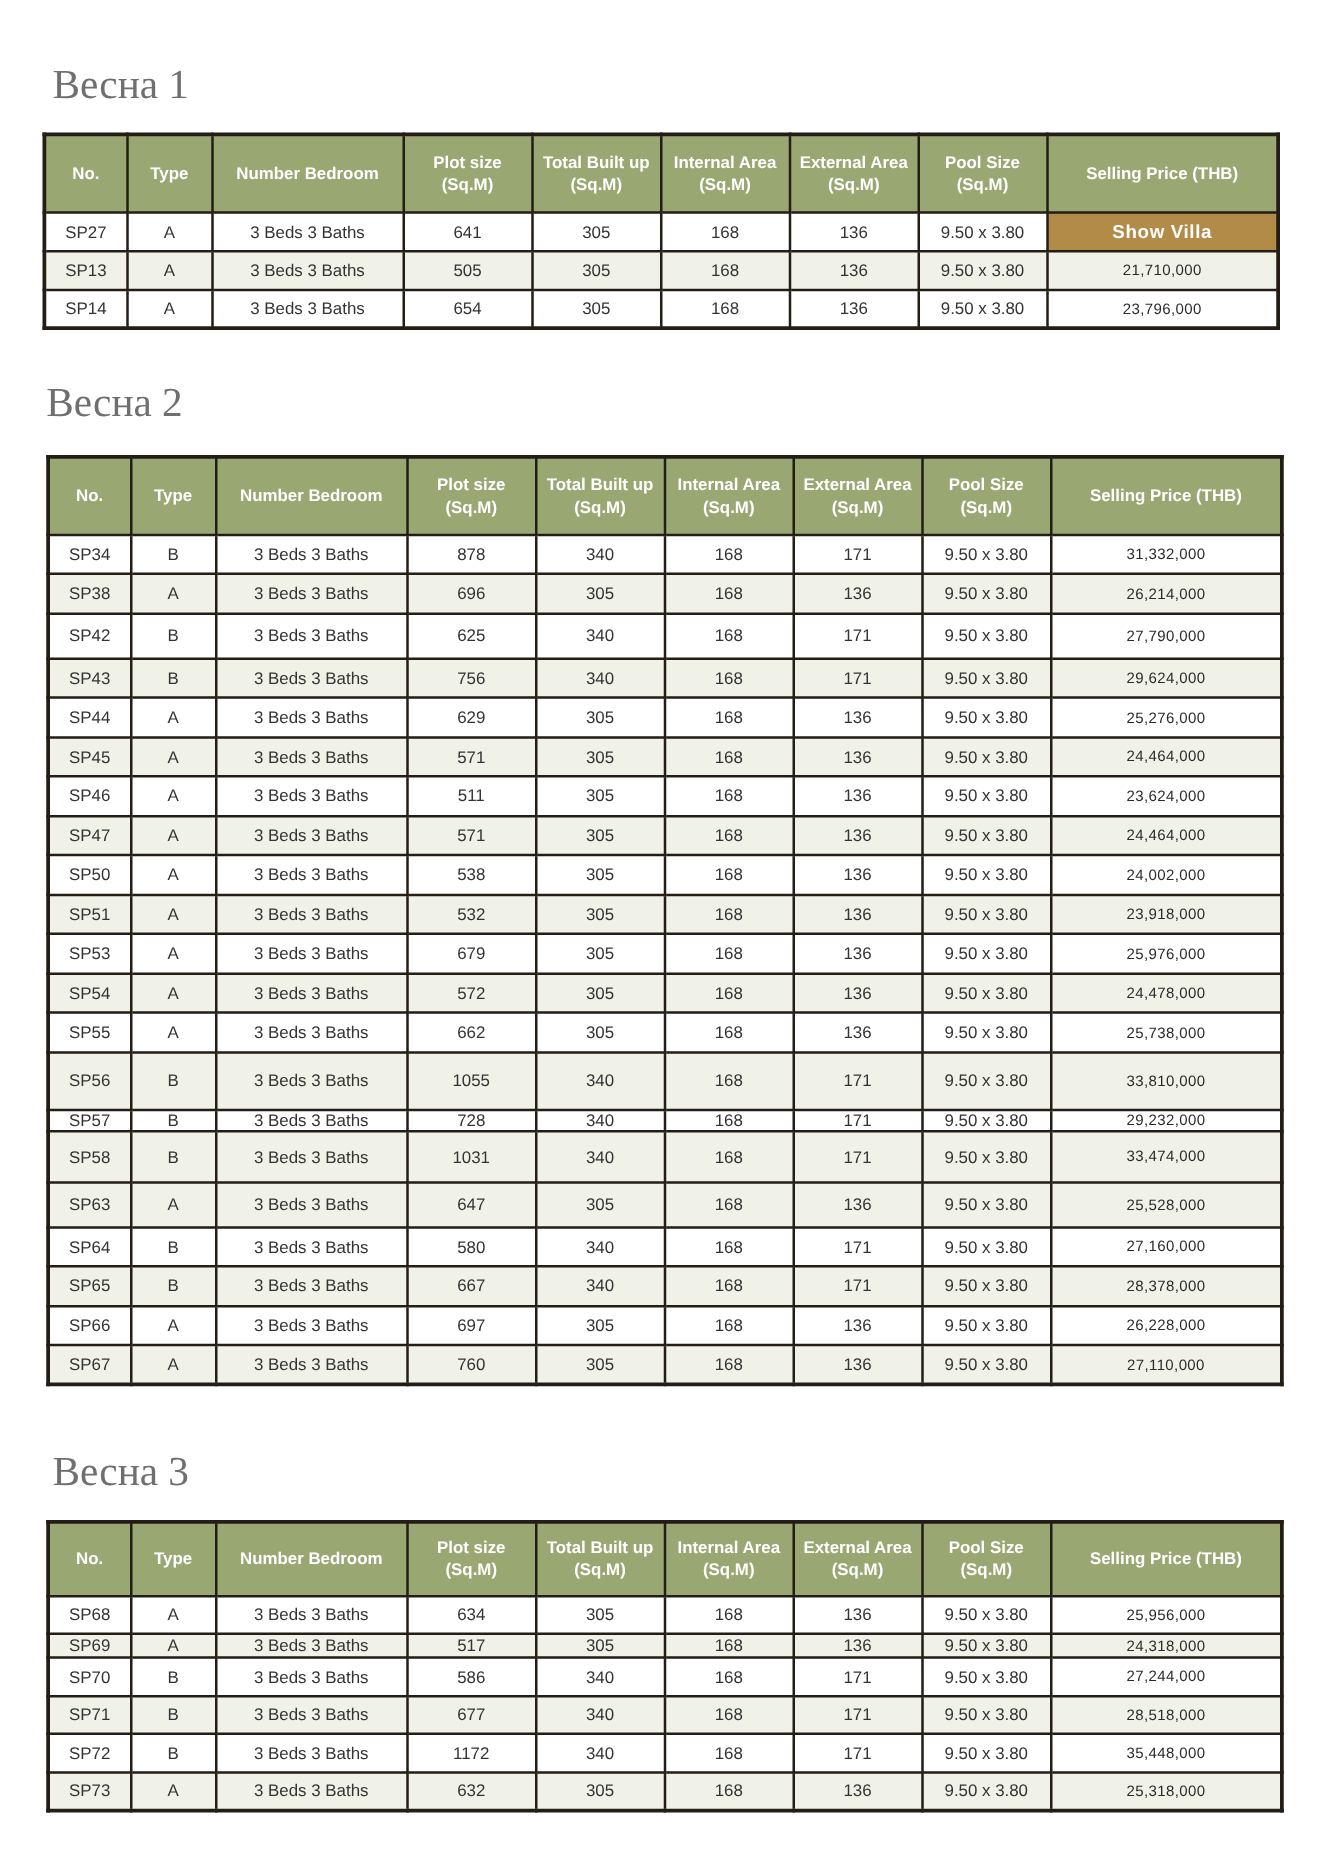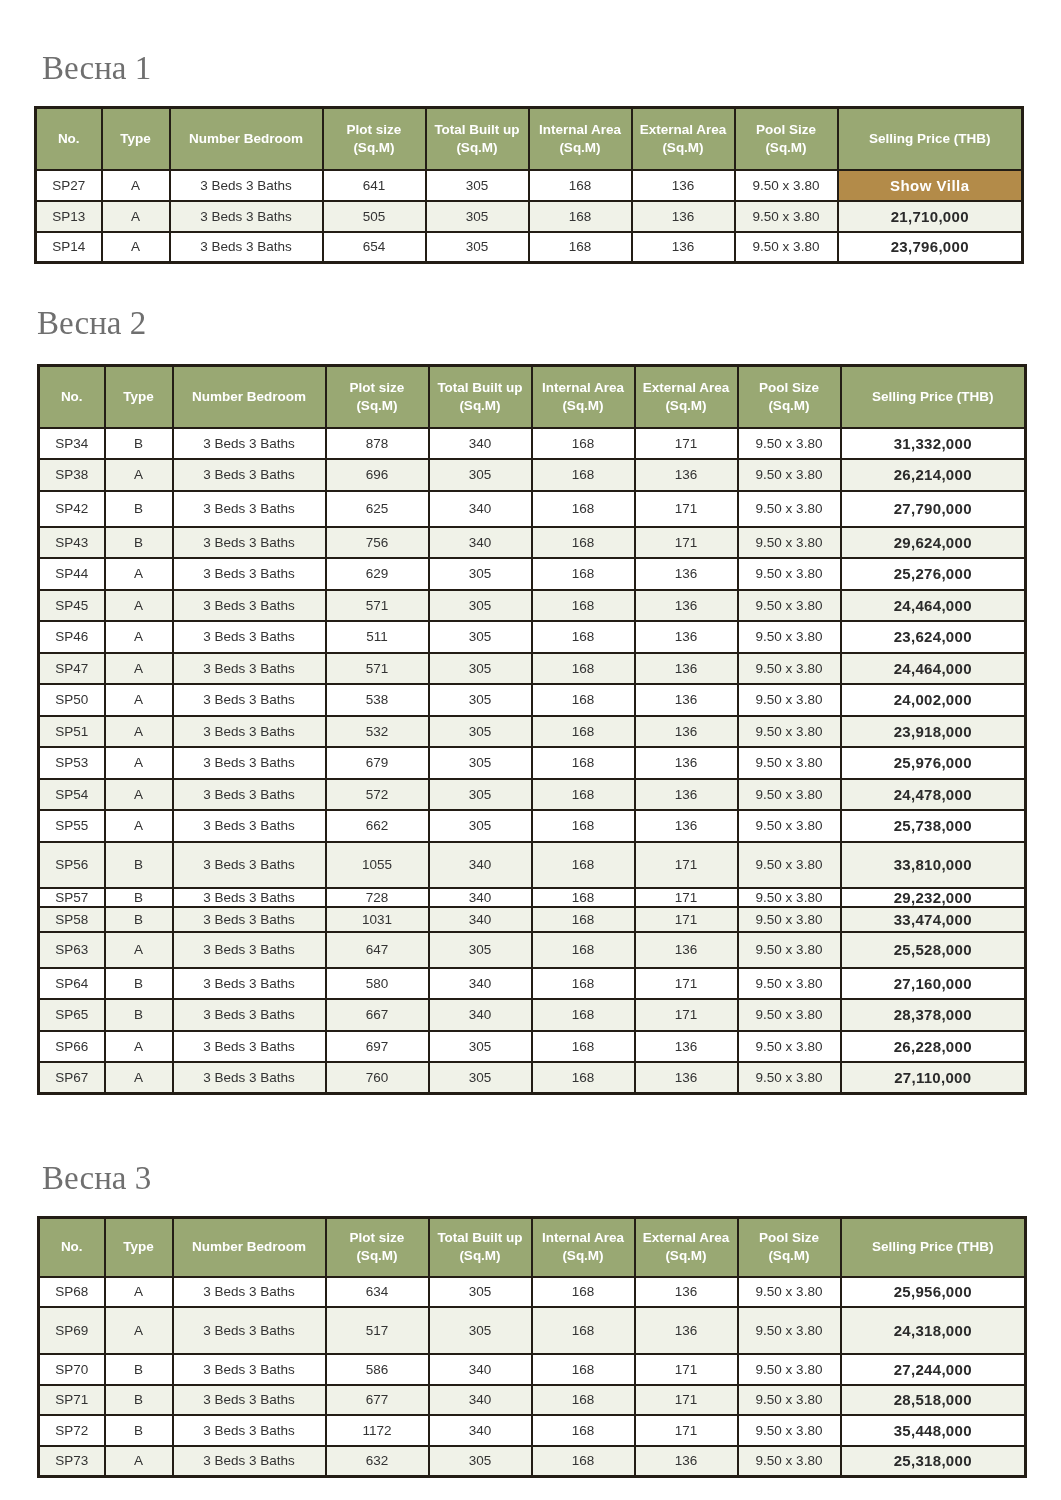--- a/index.html
+++ b/index.html
@@ -32,22 +32,22 @@
     font-weight: bold;
     line-height: 18px;
   }
   table.price td {
     font-size: 13.5px;
     color: #333333;
   }
   table.price tr.alt td { background: #f0f2e8; }
   table.price tr.norm td { background: #ffffff; }
   table.price td.price-cell {
-    font-weight: bold;
-    font-size: 15px;
+    font-weight: normal;
+    font-size: 12px;
     color: #2a2a2a;
     letter-spacing: 0.3px;
   }
   table.price td.show-villa {
     background: #b38b49 !important;
     color: #ffffff;
     font-weight: bold;
     font-size: 15px;
     letter-spacing: 0.5px;
   }
@@ -349,21 +349,21 @@
         <td>SP57</td>
         <td>B</td>
         <td>3 Beds 3 Baths</td>
         <td>728</td>
         <td>340</td>
         <td>168</td>
         <td>171</td>
         <td>9.50 x 3.80</td>
         <td class="price-cell">29,232,000</td>
       </tr>
-      <tr class="alt" style="height: 25px;">
+      <tr class="alt" style="height: 41px;">
         <td>SP58</td>
         <td>B</td>
         <td>3 Beds 3 Baths</td>
         <td>1031</td>
         <td>340</td>
         <td>168</td>
         <td>171</td>
         <td>9.50 x 3.80</td>
         <td class="price-cell">33,474,000</td>
       </tr>
@@ -479,21 +479,21 @@
         <td>SP68</td>
         <td>A</td>
         <td>3 Beds 3 Baths</td>
         <td>634</td>
         <td>305</td>
         <td>168</td>
         <td>136</td>
         <td>9.50 x 3.80</td>
         <td class="price-cell">25,956,000</td>
       </tr>
-      <tr class="alt" style="height: 47px; margin-top: 16px;">
+      <tr class="alt" style="height: 19px; margin-top: 16px;">
         <td>SP69</td>
         <td>A</td>
         <td>3 Beds 3 Baths</td>
         <td>517</td>
         <td>305</td>
         <td>168</td>
         <td>136</td>
         <td>9.50 x 3.80</td>
         <td class="price-cell">24,318,000</td>
       </tr>

